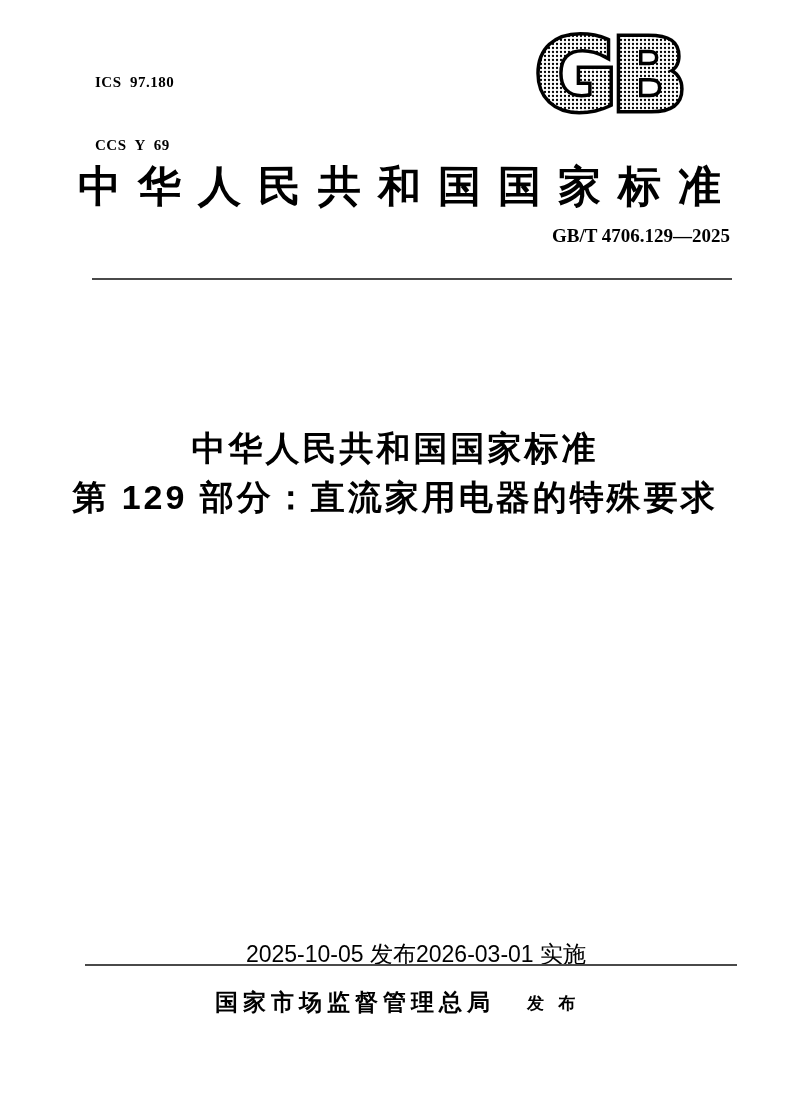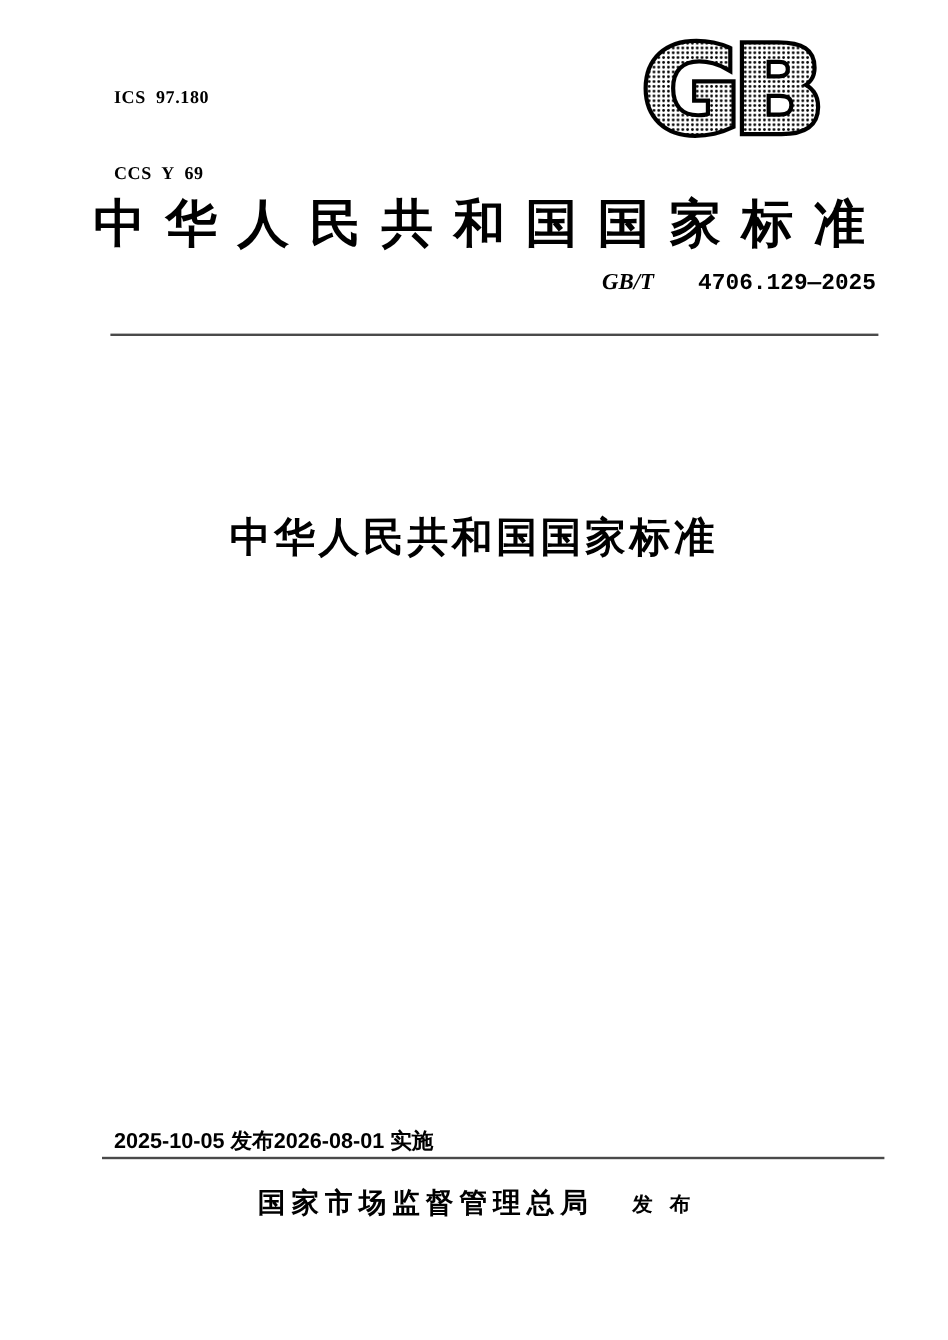--- a/index.html
+++ b/index.html
@@ -27,44 +27,44 @@
     margin:12px;text-align:center;
     font-family:"Liberation Serif", serif;
     font-weight:bold;font-size:43px;
     letter-spacing:17px;padding-left:2px;box-sizing:border-box;
     white-space:nowrap;
   }
   .std-code{
     position:absolute;top:225px;right:60px;
     font-size:19px;font-weight:bold;white-space:pre;
   }
-  .std-code .prefix{font-family:"Liberation Serif", serif;font-style:italic;}
-  .std-code .number{font-family:Liberation Mono, monospace;font-weight:bold;margin-left:32px;}
+  .std-code .prefix{font-family:"Liberation Serif", serif;}
+  .std-code .number{font-family:Liberation Serif, serif;font-weight:bold;}
   .rule{position:absolute;height:2px;background:#4a4a4a;border:0;margin:0;padding:0;}
   .top-rule{top:278px;left:92px;width:640px;}
   .bottom-rule{top:964px;left:85px;width:652px;}
   .title-cn{
     position:absolute;top:424px;left:0;width:100%;
     text-align:center;
     font-family:"Liberation Sans", sans-serif;
     font-weight:bold;font-size:34px;line-height:49px;
     letter-spacing:3px;white-space:nowrap;
   }
   .title-en{
     position:absolute;top:549px;left:0;width:100%;
     text-align:center;
     font-family:"Liberation Serif", serif;
     font-weight:bold;font-size:17px;line-height:27px;
     white-space:nowrap;
   }
   .dates-row{
     position:absolute;top:939px;left:95px;right:53px;
-    display:flex;justify-content:flex-start;
+    display:flex;justify-content:center;
     font-family:"Liberation Sans", sans-serif;
-    font-size:18px;font-weight:bold;
+    font-size:23px;font-weight:normal;
   }
   .publisher{
     position:absolute;top:988px;left:0;width:100%;
     display:flex;justify-content:center;align-items:center;gap:28px;
   }
   .pub-names{
     font-family:"Liberation Serif", serif;
     font-weight:bold;font-size:23px;line-height:30px;
     letter-spacing:5px;text-align:justify;white-space:nowrap;
   }
@@ -97,26 +97,27 @@
   </div>
 
   <h1 class="header-title">中华人民共和国国家标准</h1>
 
   <div class="std-code"><span class="prefix">GB/T </span><span class="number">4706.129—2025</span></div>
 
   <hr class="rule top-rule">
 
   <div class="title-cn">
     <div>中华人民共和国国家标准</div>
+    <div>第 129 部分：直流家用电器的特殊要求</div>
   </div>
 
 
   <div class="dates-row">
     <span>2025-10-05 发布</span>
-    <span>2026-08-01 实施</span>
+    <span>2026-03-01 实施</span>
   </div>
 
   <hr class="rule bottom-rule">
 
   <div class="publisher">
     <div class="pub-names">
       <div>国家市场监督管理总局</div>
     </div>
     <div class="pub-label">发 布</div>
   </div>

